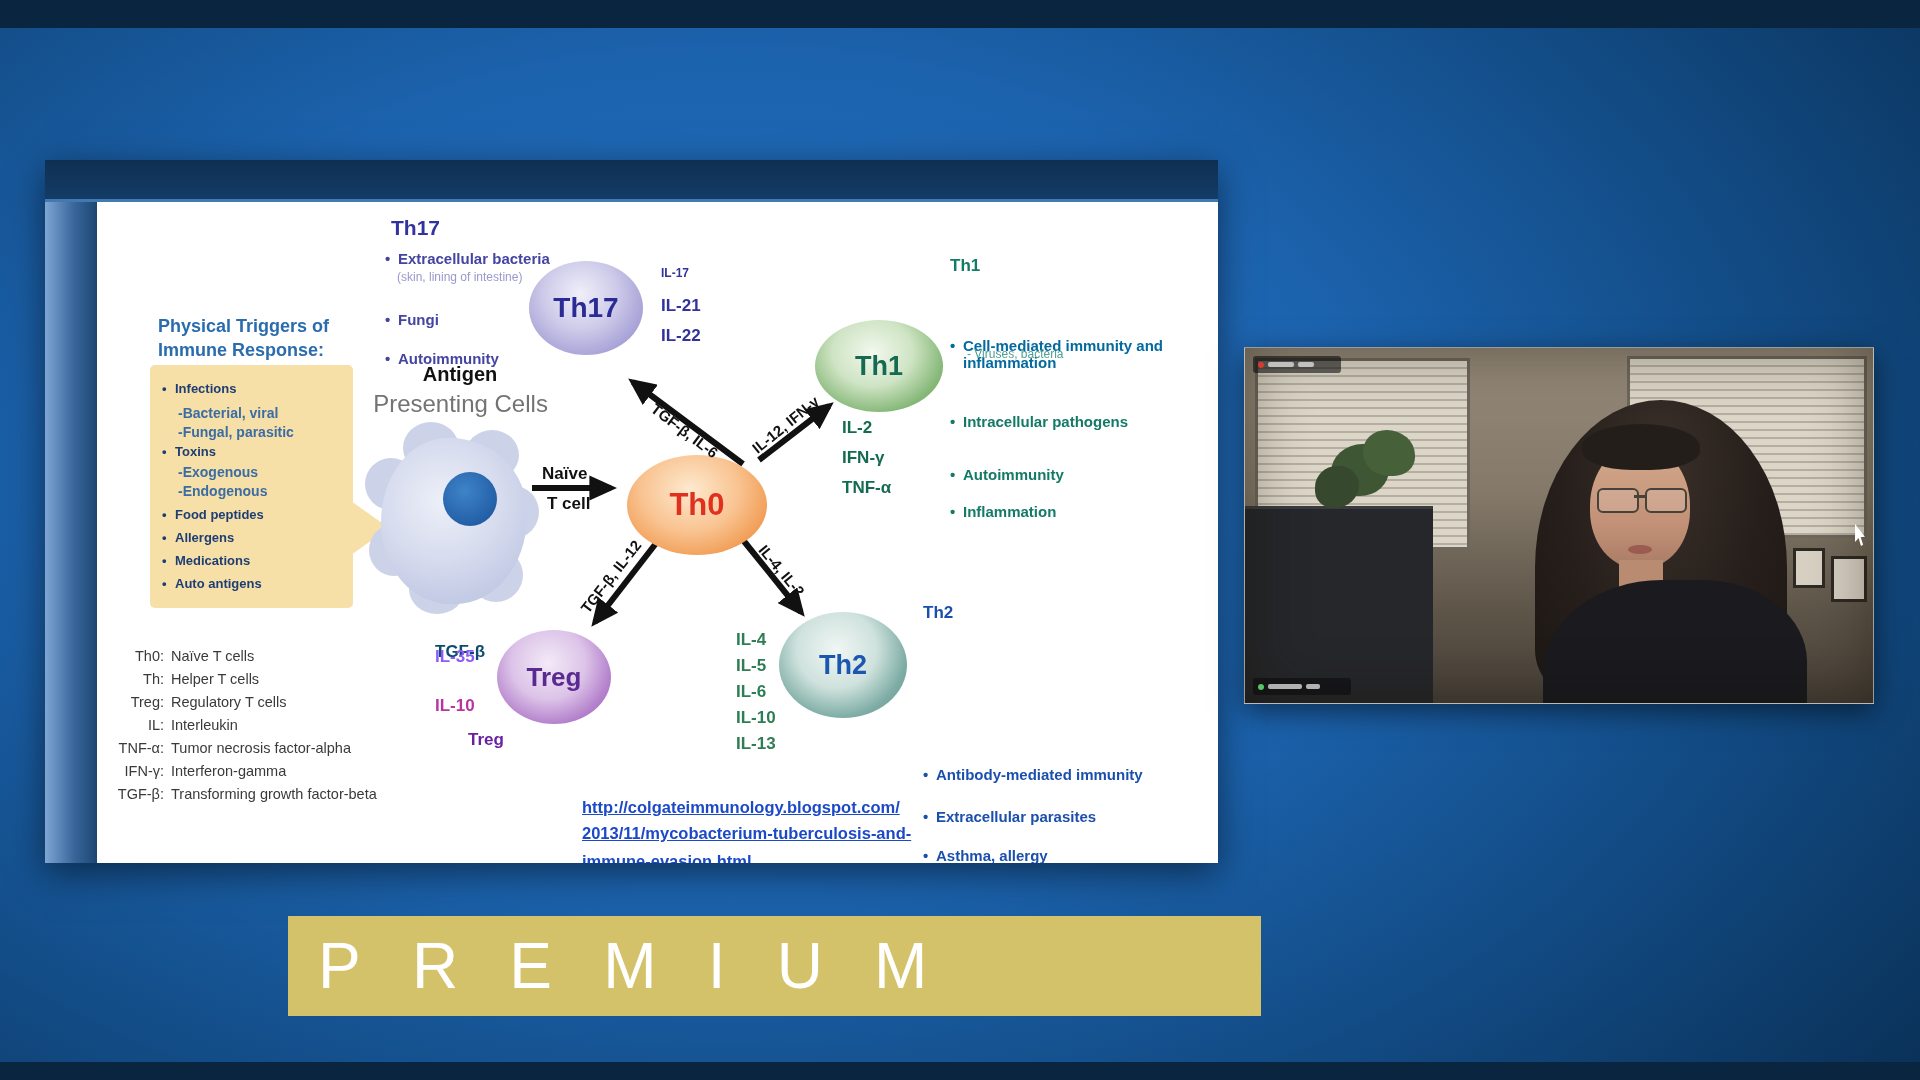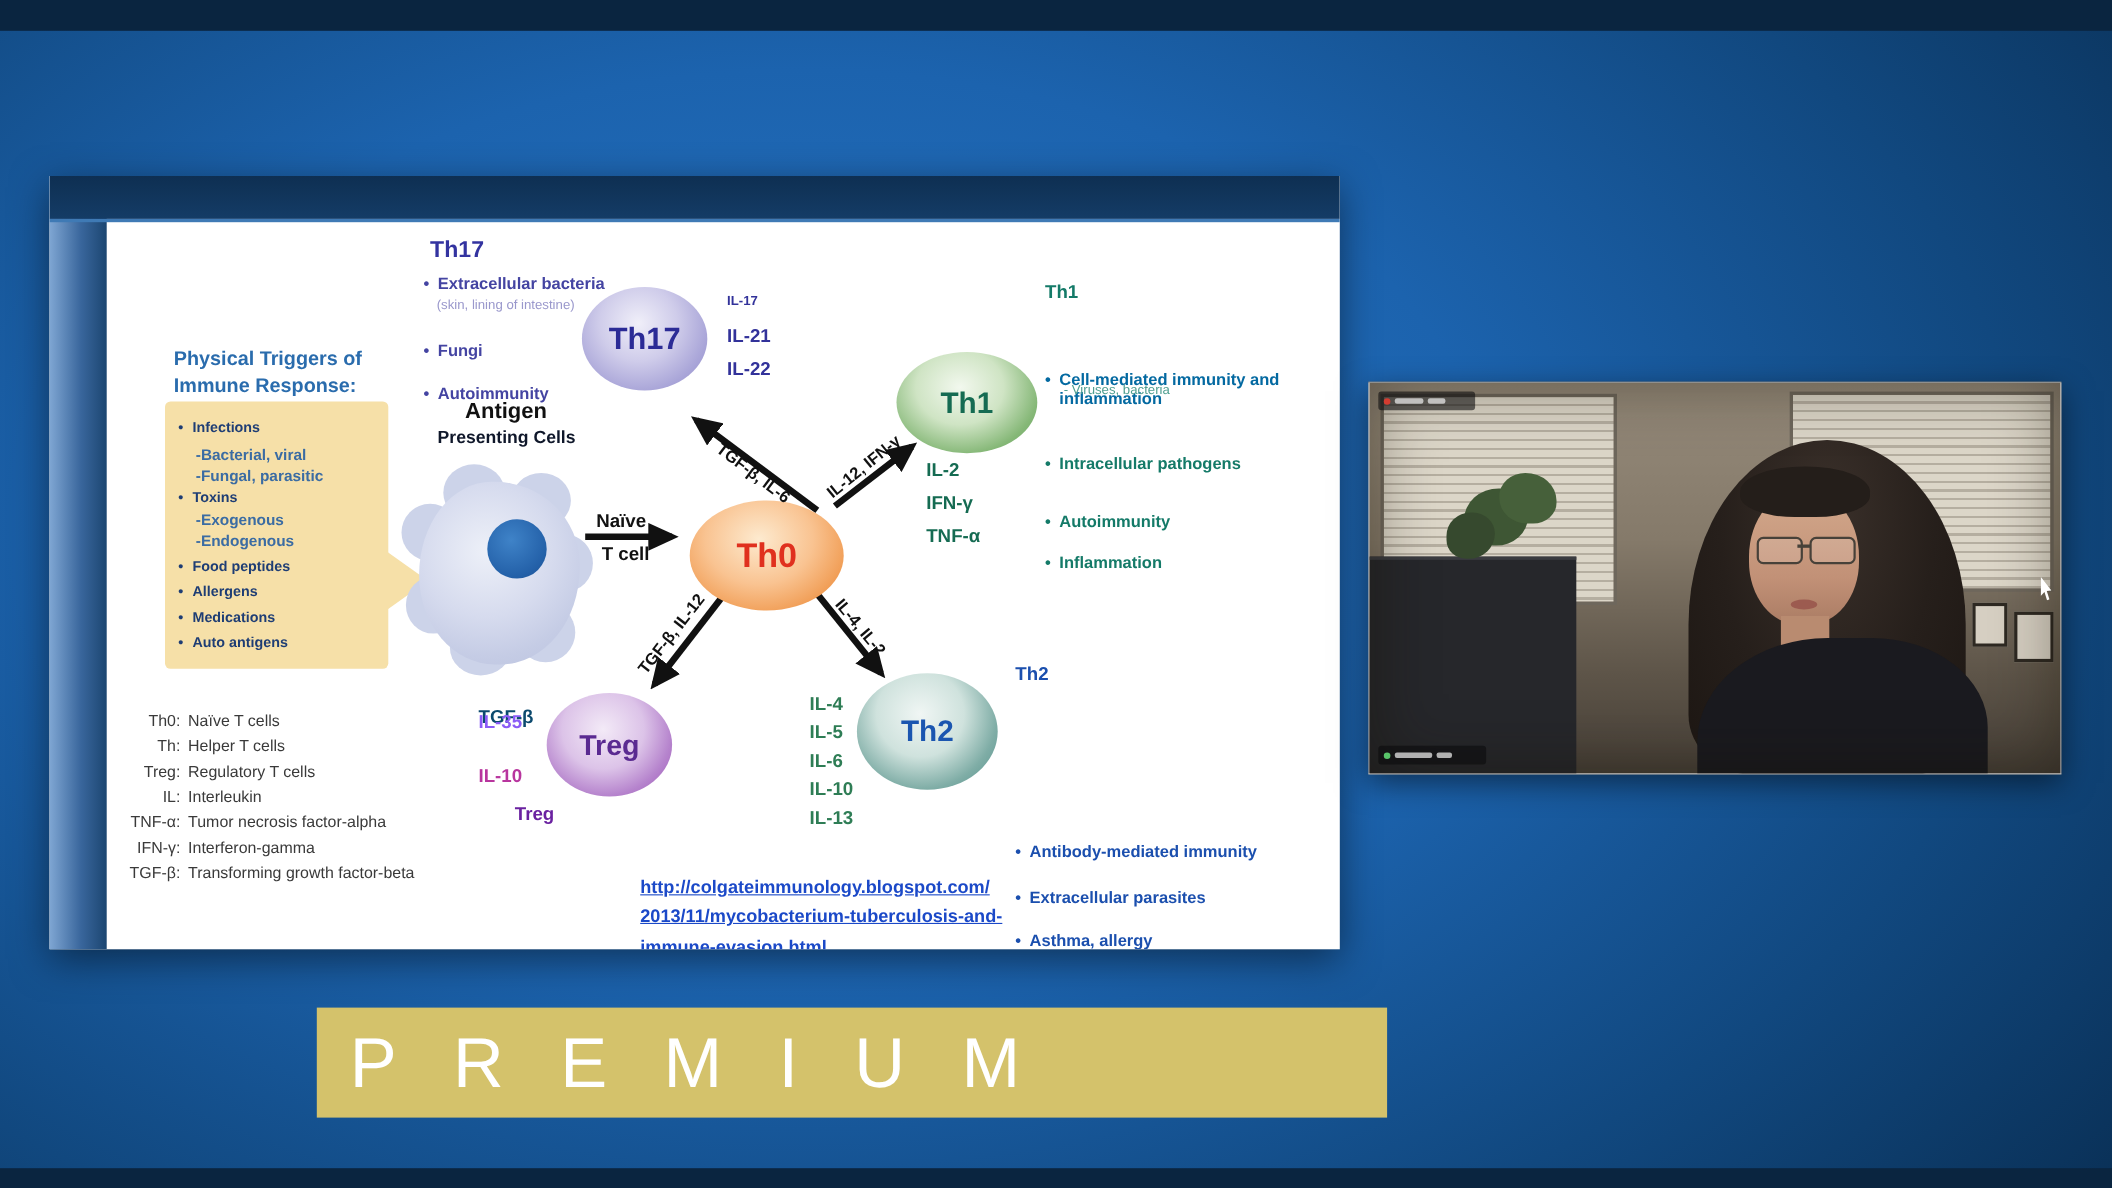--- a/index.html
+++ b/index.html
@@ -94,21 +94,21 @@
     <div class="trig-sub" style="left:133px;top:264px;z-index:3;">-Fungal, parasitic</div>
     <div class="trig-main bullet" style="left:117px;top:284px;z-index:3;">Toxins</div>
     <div class="trig-sub" style="left:133px;top:304px;z-index:3;">-Exogenous</div>
     <div class="trig-sub" style="left:133px;top:323px;z-index:3;">-Endogenous</div>
     <div class="trig-main bullet" style="left:117px;top:347px;z-index:3;">Food peptides</div>
     <div class="trig-main bullet" style="left:117px;top:370px;z-index:3;">Allergens</div>
     <div class="trig-main bullet" style="left:117px;top:393px;z-index:3;">Medications</div>
     <div class="trig-main bullet" style="left:117px;top:416px;z-index:3;">Auto antigens</div>
 
     <div class="lbl" style="left:330px;top:203px;width:170px;text-align:center;font-size:20px;font-weight:bold;color:#111;">Antigen</div>
-    <div class="lbl" style="left:318px;top:230px;width:195px;text-align:center;font-size:16px;font-weight:bold;color:#0f172a;">Presenting Cells</div>
+    <div class="lbl" style="left:318px;top:230px;width:195px;text-align:center;font-size:24px;font-weight:normal;color:#737373;">Presenting Cells</div>
     <div class="abs" style="left:328px;top:268px;width:162px;height:186px;z-index:2;">
       <div class="apcbump" style="left:-8px;top:30px;width:52px;height:52px;"></div>
       <div class="apcbump" style="left:30px;top:-6px;width:56px;height:52px;"></div>
       <div class="apcbump" style="left:92px;top:2px;width:54px;height:50px;"></div>
       <div class="apcbump" style="left:116px;top:58px;width:50px;height:52px;"></div>
       <div class="apcbump" style="left:96px;top:120px;width:54px;height:54px;"></div>
       <div class="apcbump" style="left:36px;top:136px;width:56px;height:50px;"></div>
       <div class="apcbump" style="left:-4px;top:96px;width:50px;height:52px;"></div>
       <div class="abs" style="left:8px;top:10px;width:146px;height:166px;border-radius:46% 54% 50% 48%/52% 46% 54% 50%;
            background:radial-gradient(circle at 42% 38%, #edf0f8 0%, #d6dbee 45%, #c5cce5 72%, #b9c1de 100%);"></div>

